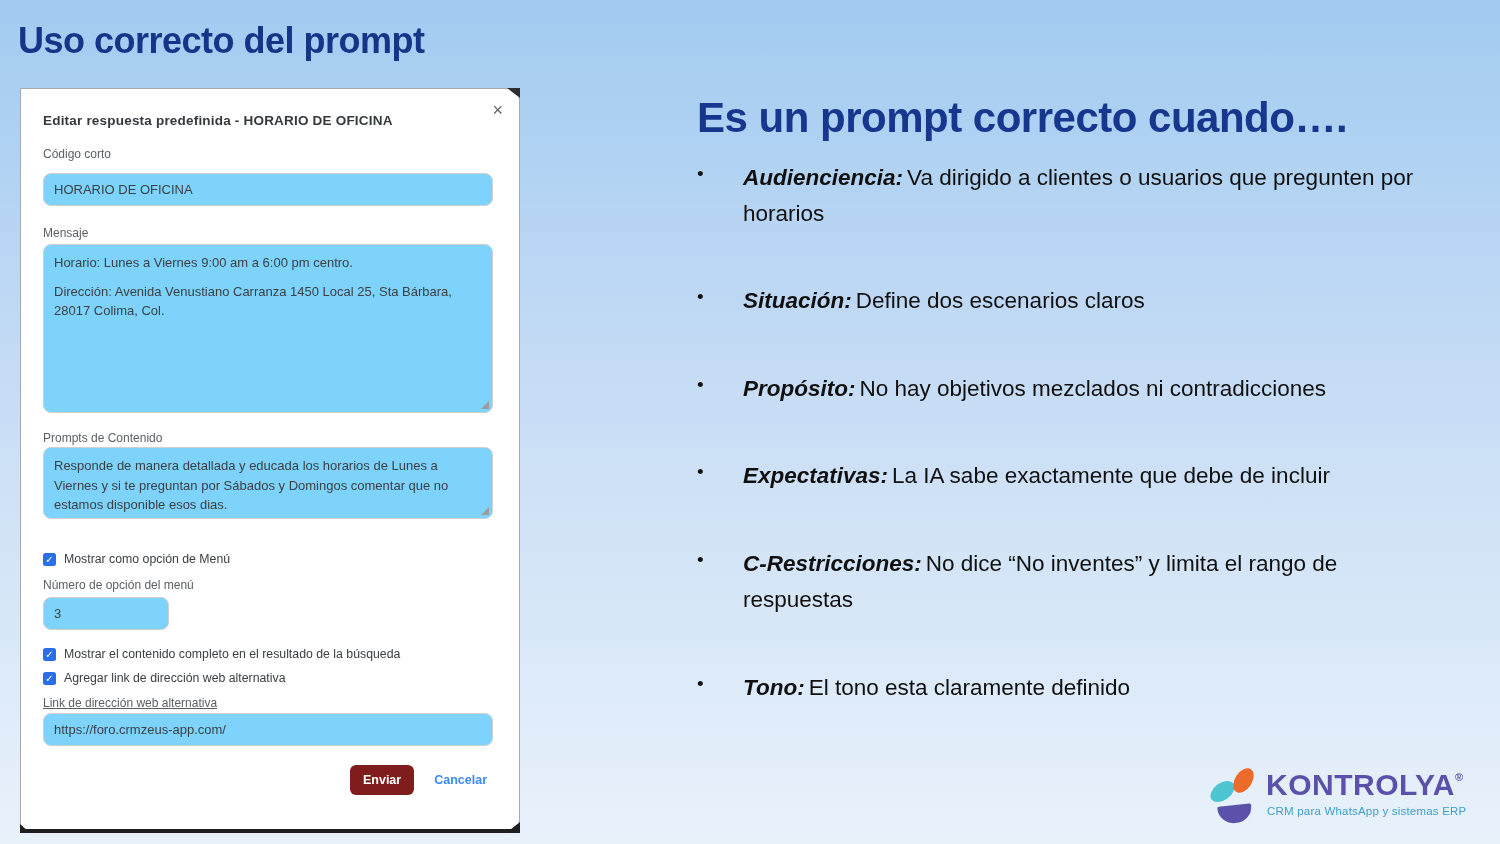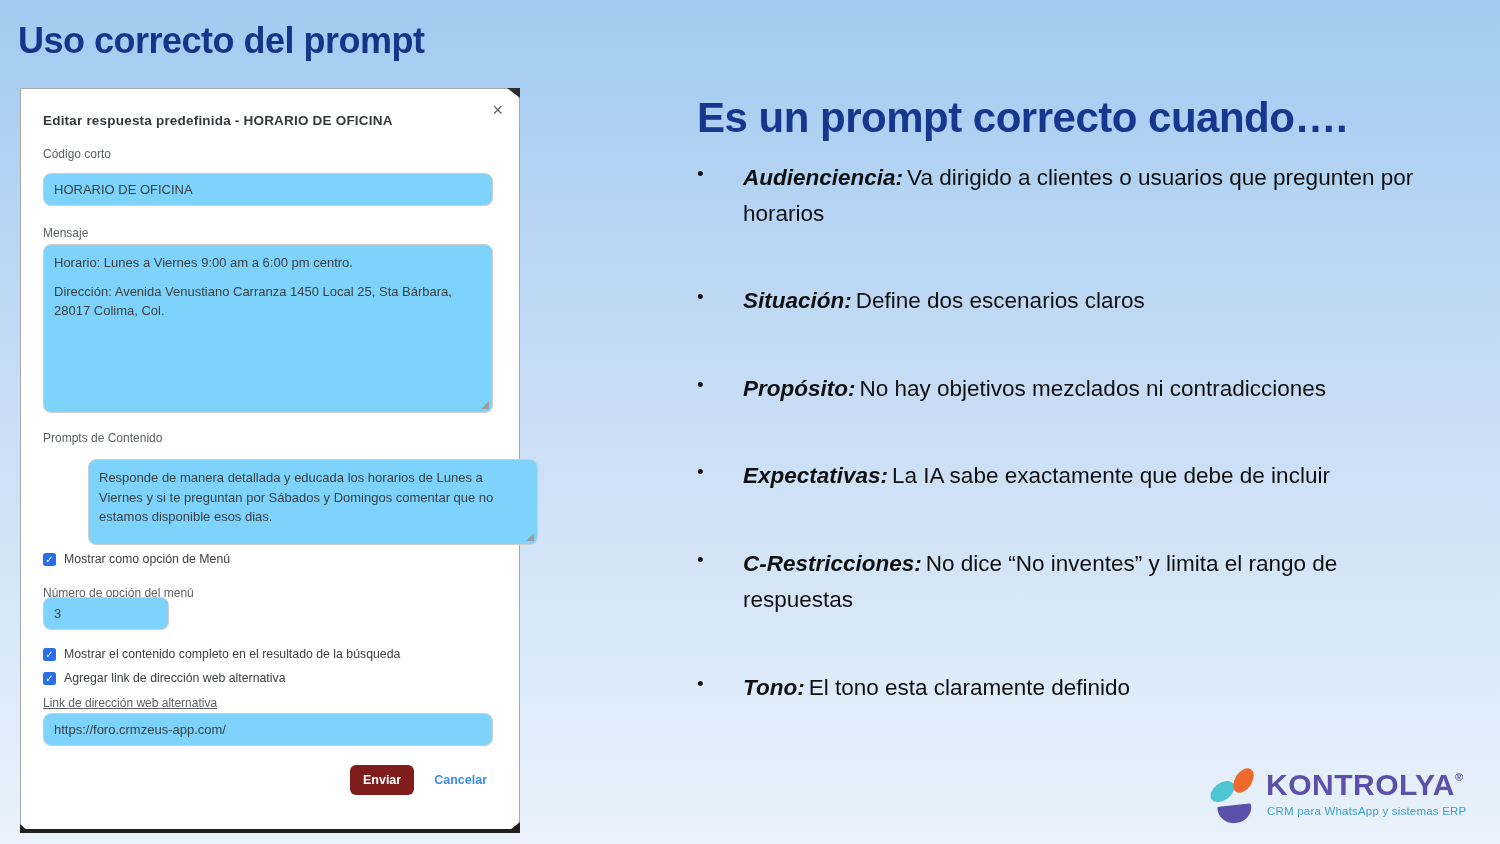--- a/index.html
+++ b/index.html
@@ -131,31 +131,31 @@
   <input class="tb" style="top: 84px;" value="HORARIO DE OFICINA">
 
   <div class="field-label" style="top:137px;">Mensaje</div>
   <div class="tb tb-area" style="top:155px; height:169px;">
     <p>Horario: Lunes a Viernes 9:00 am a 6:00 pm centro.</p>
     <p>Dirección: Avenida Venustiano Carranza 1450 Local 25, Sta Bárbara, 28017 Colima, Col.</p>
     <span class="resize-handle"></span>
   </div>
 
   <div class="field-label" style="top:342px;">Prompts de Contenido</div>
-  <div class="tb tb-area" style="top:370px; height:86px;margin-left:45px;">
+  <div class="tb tb-area" style="top:358px; height:72px;">
     <p>Responde de manera detallada y educada los horarios de Lunes a Viernes y si te preguntan por Sábados y Domingos comentar que no estamos disponible esos dias.</p>
     <span class="resize-handle"></span>
   </div>
 
   <div class="chk-row" style="top:463px;">
     <span class="chk">✓</span>
     <span class="chk-label">Mostrar como opción de Menú</span>
   </div>
 
-  <div class="field-label" style="top:489px;margin-top:8px;">Número de opción del menú</div>
+  <div class="field-label" style="top:489px;">Número de opción del menú</div>
   <input class="tb" style="top: 508px; width: 126px;" value="3">
 
   <div class="chk-row" style="top:558px;">
     <span class="chk">✓</span>
     <span class="chk-label">Mostrar el contenido completo en el resultado de la búsqueda</span>
   </div>
   <div class="chk-row" style="top:582px;">
     <span class="chk">✓</span>
     <span class="chk-label">Agregar link de dirección web alternativa</span>
   </div>

